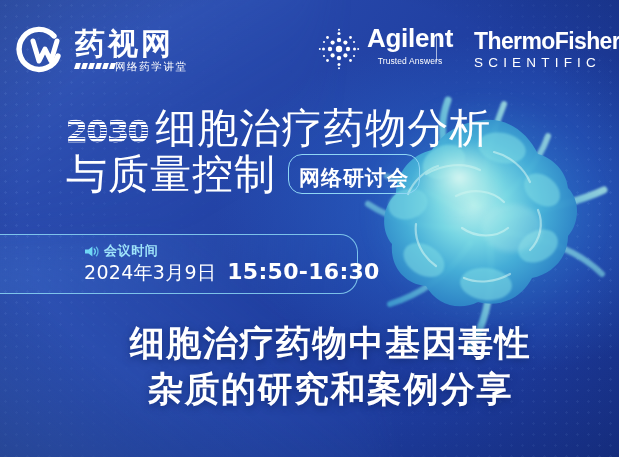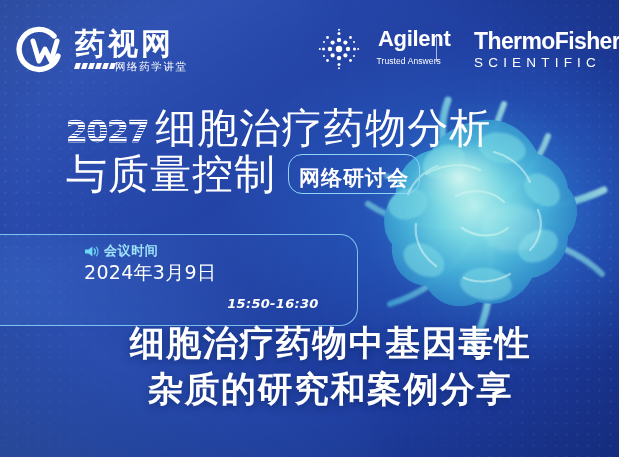--- a/index.html
+++ b/index.html
@@ -118,26 +118,25 @@
     position: absolute;
     left: 318px;
     top: 27px;
     display: flex;
     align-items: flex-start;
     gap: 7px;
   }
   .agilent-star { width: 42px; height: 42px; display: block; margin-top: 1px; }
   .agilent-txtcol { display: flex; flex-direction: column; align-items: center; }
   .agilent-name {
-    font-size: 22px;
+    font-size: 26px;
     line-height: 23px;
     font-weight: bold;
     color: #fff;
     letter-spacing: -0.3px;
-    margin-left: 11px;
   }
   .agilent-tag {
     font-size: 8.5px;
     line-height: 10px;
     color: #fff;
     margin-top: 6px;
     letter-spacing: 0.1px;
   }
   .logo-divider {
     position: absolute;
@@ -262,28 +261,26 @@
     white-space: nowrap;
   }
   .time-date {
     font-size: 19px;
     line-height: 24px;
     color: #ffffff;
     font-family: "DejaVu Sans", "Liberation Sans", sans-serif;
     letter-spacing: 0.3px;
   }
   .time-range {
-    font-size: 13px;
+    font-size: 22px;
     line-height: 24px;
     font-weight: bold;
-    font-style: italic;
     color: #ffffff;
     font-family: "DejaVu Sans", "Liberation Sans", sans-serif;
     letter-spacing: 0.3px;
-    margin-top: 32px;
   }
 
   
   .subject {
     position: absolute;
     left: 0;
     right: 0;
     top: 320px;
     text-align: center;
     padding-left: 42px;
@@ -445,21 +442,21 @@
 
   <div class="logo-divider"></div>
 
   <div class="logo-thermo">
     <div class="thermo-name">ThermoFisher</div>
     <div class="thermo-sub">SCIENTIFIC</div>
   </div>
 
   <div class="headline">
     <div class="hl-row1">
-      <span class="hl-year">2027</span>
+      <span class="hl-year">2030</span>
       <span class="hl-cn">细胞治疗药物分析</span>
     </div>
     <div class="hl-row2">
       <span class="hl-cn">与质量控制</span>
       <span class="hl-badge">网络研讨会</span>
     </div>
   </div>
 
   <div class="time-panel">
     <div class="time-label-row">

